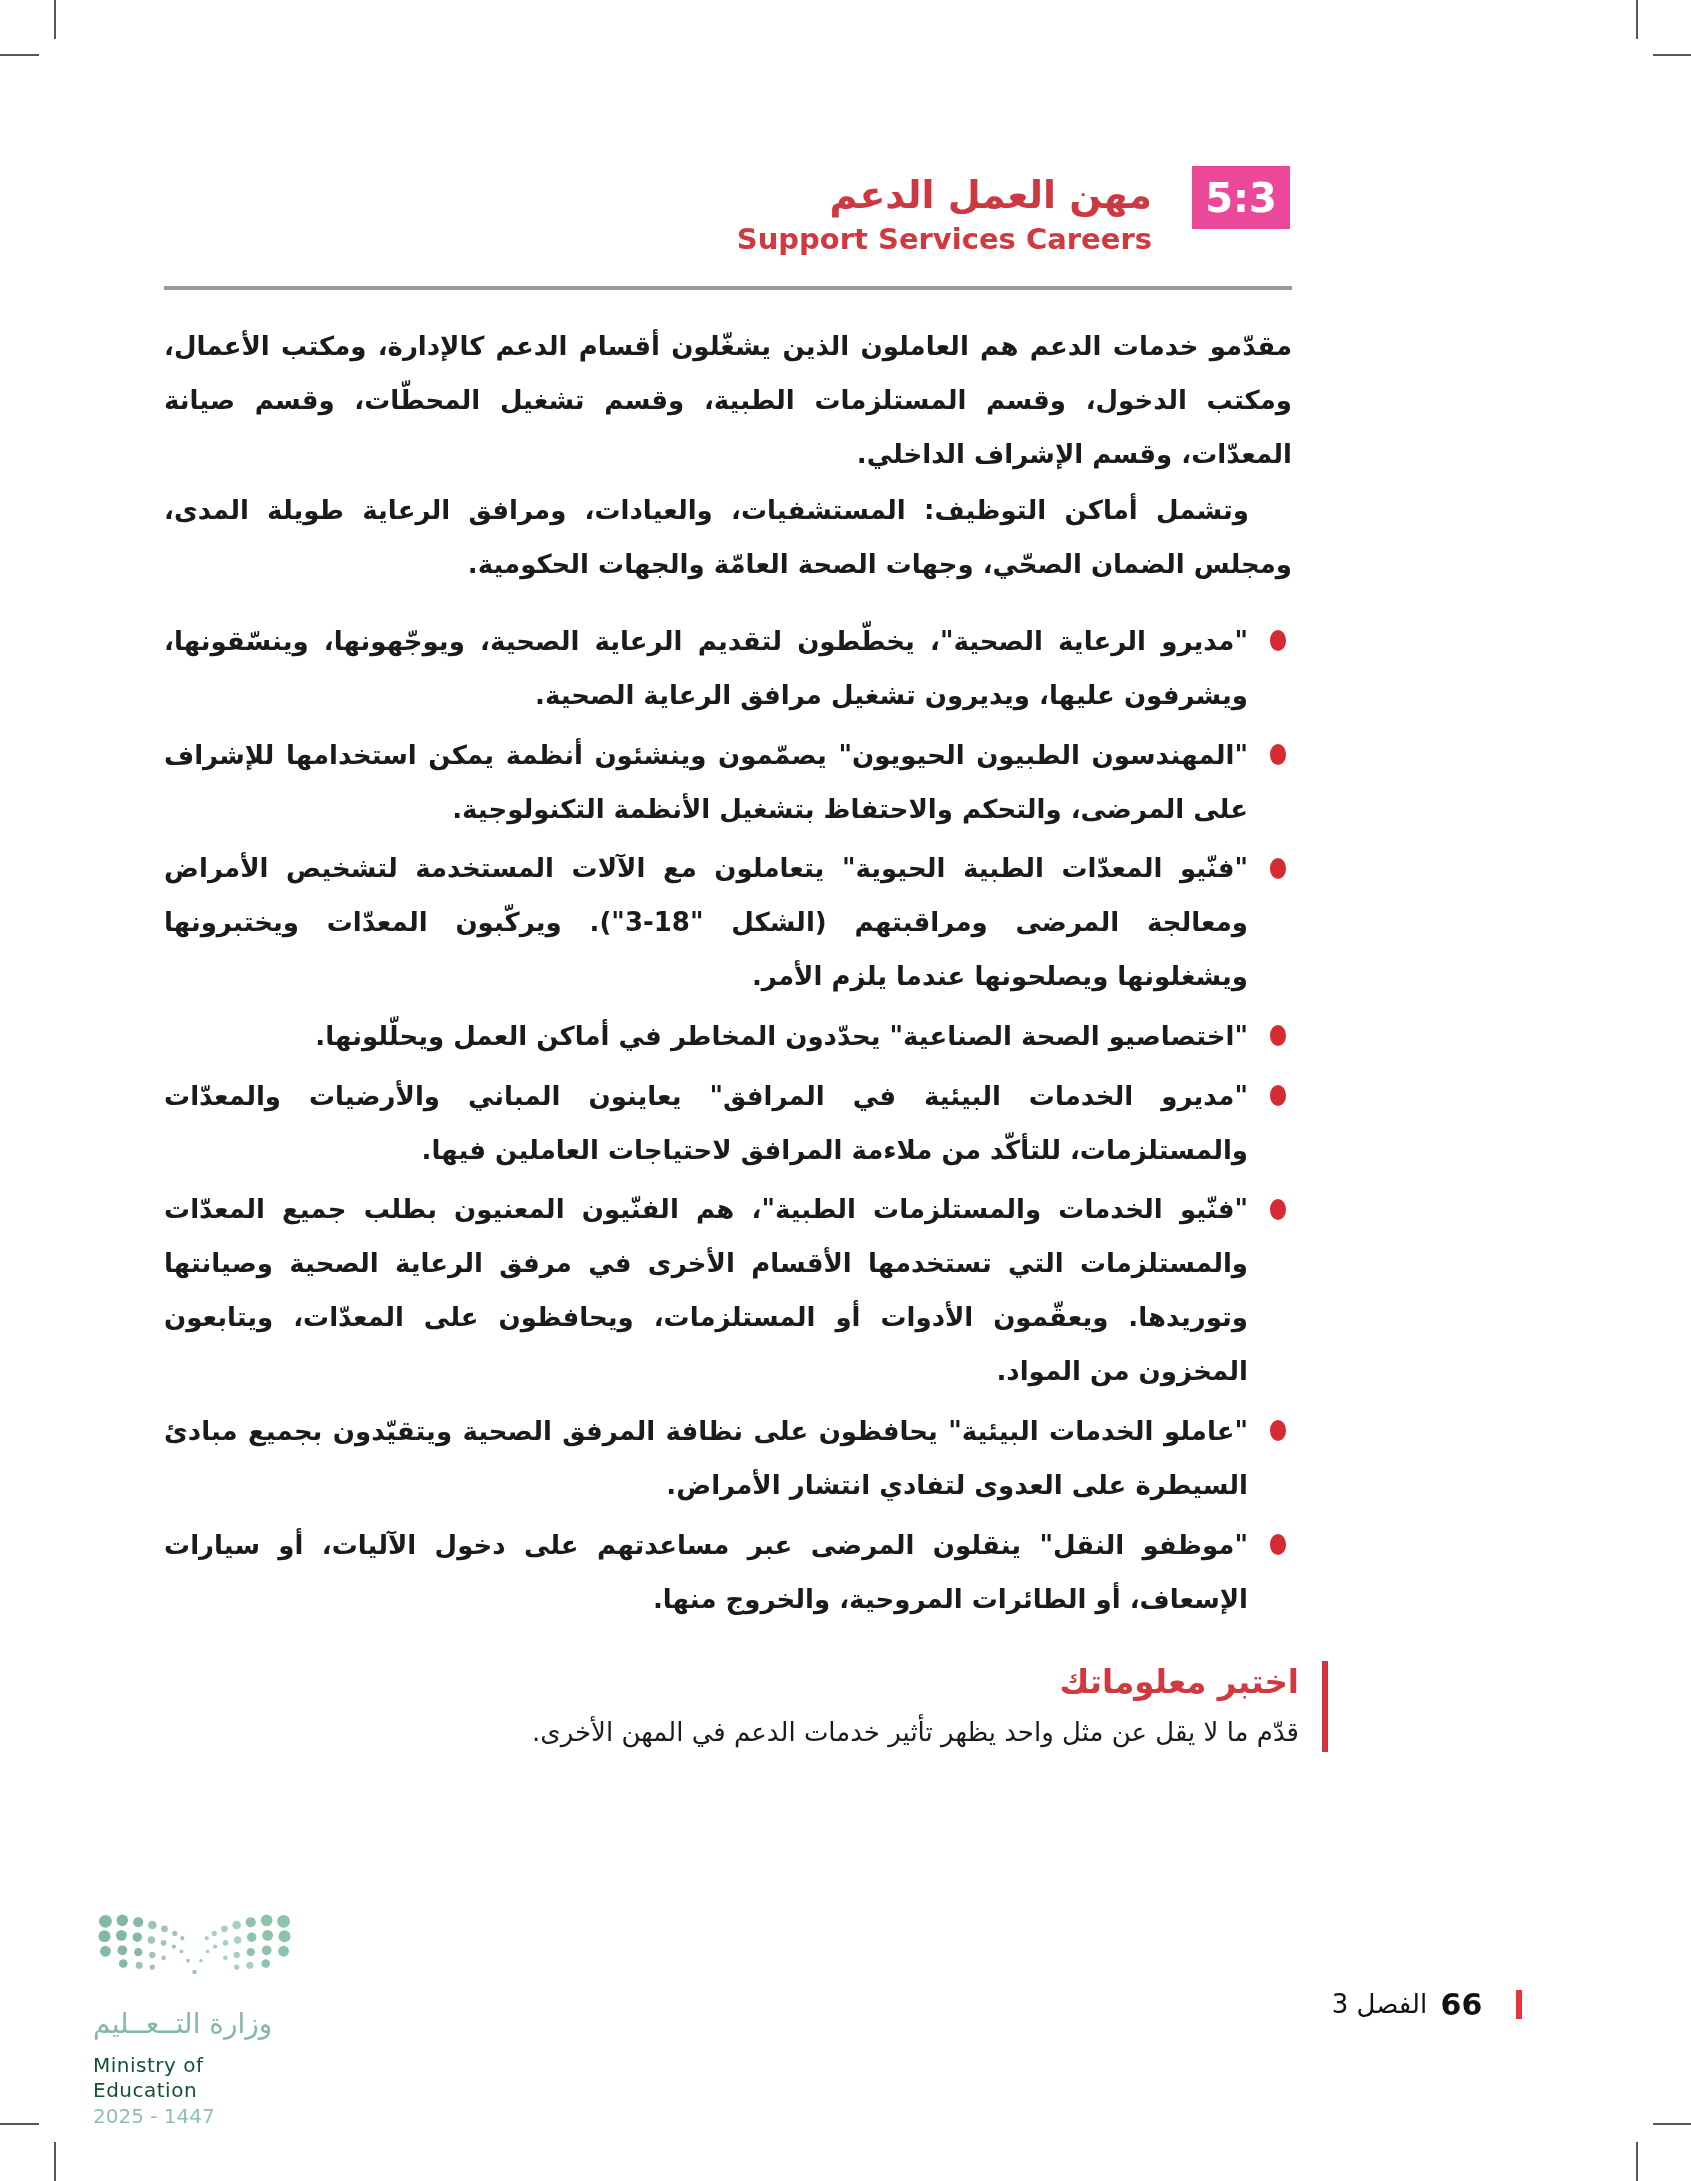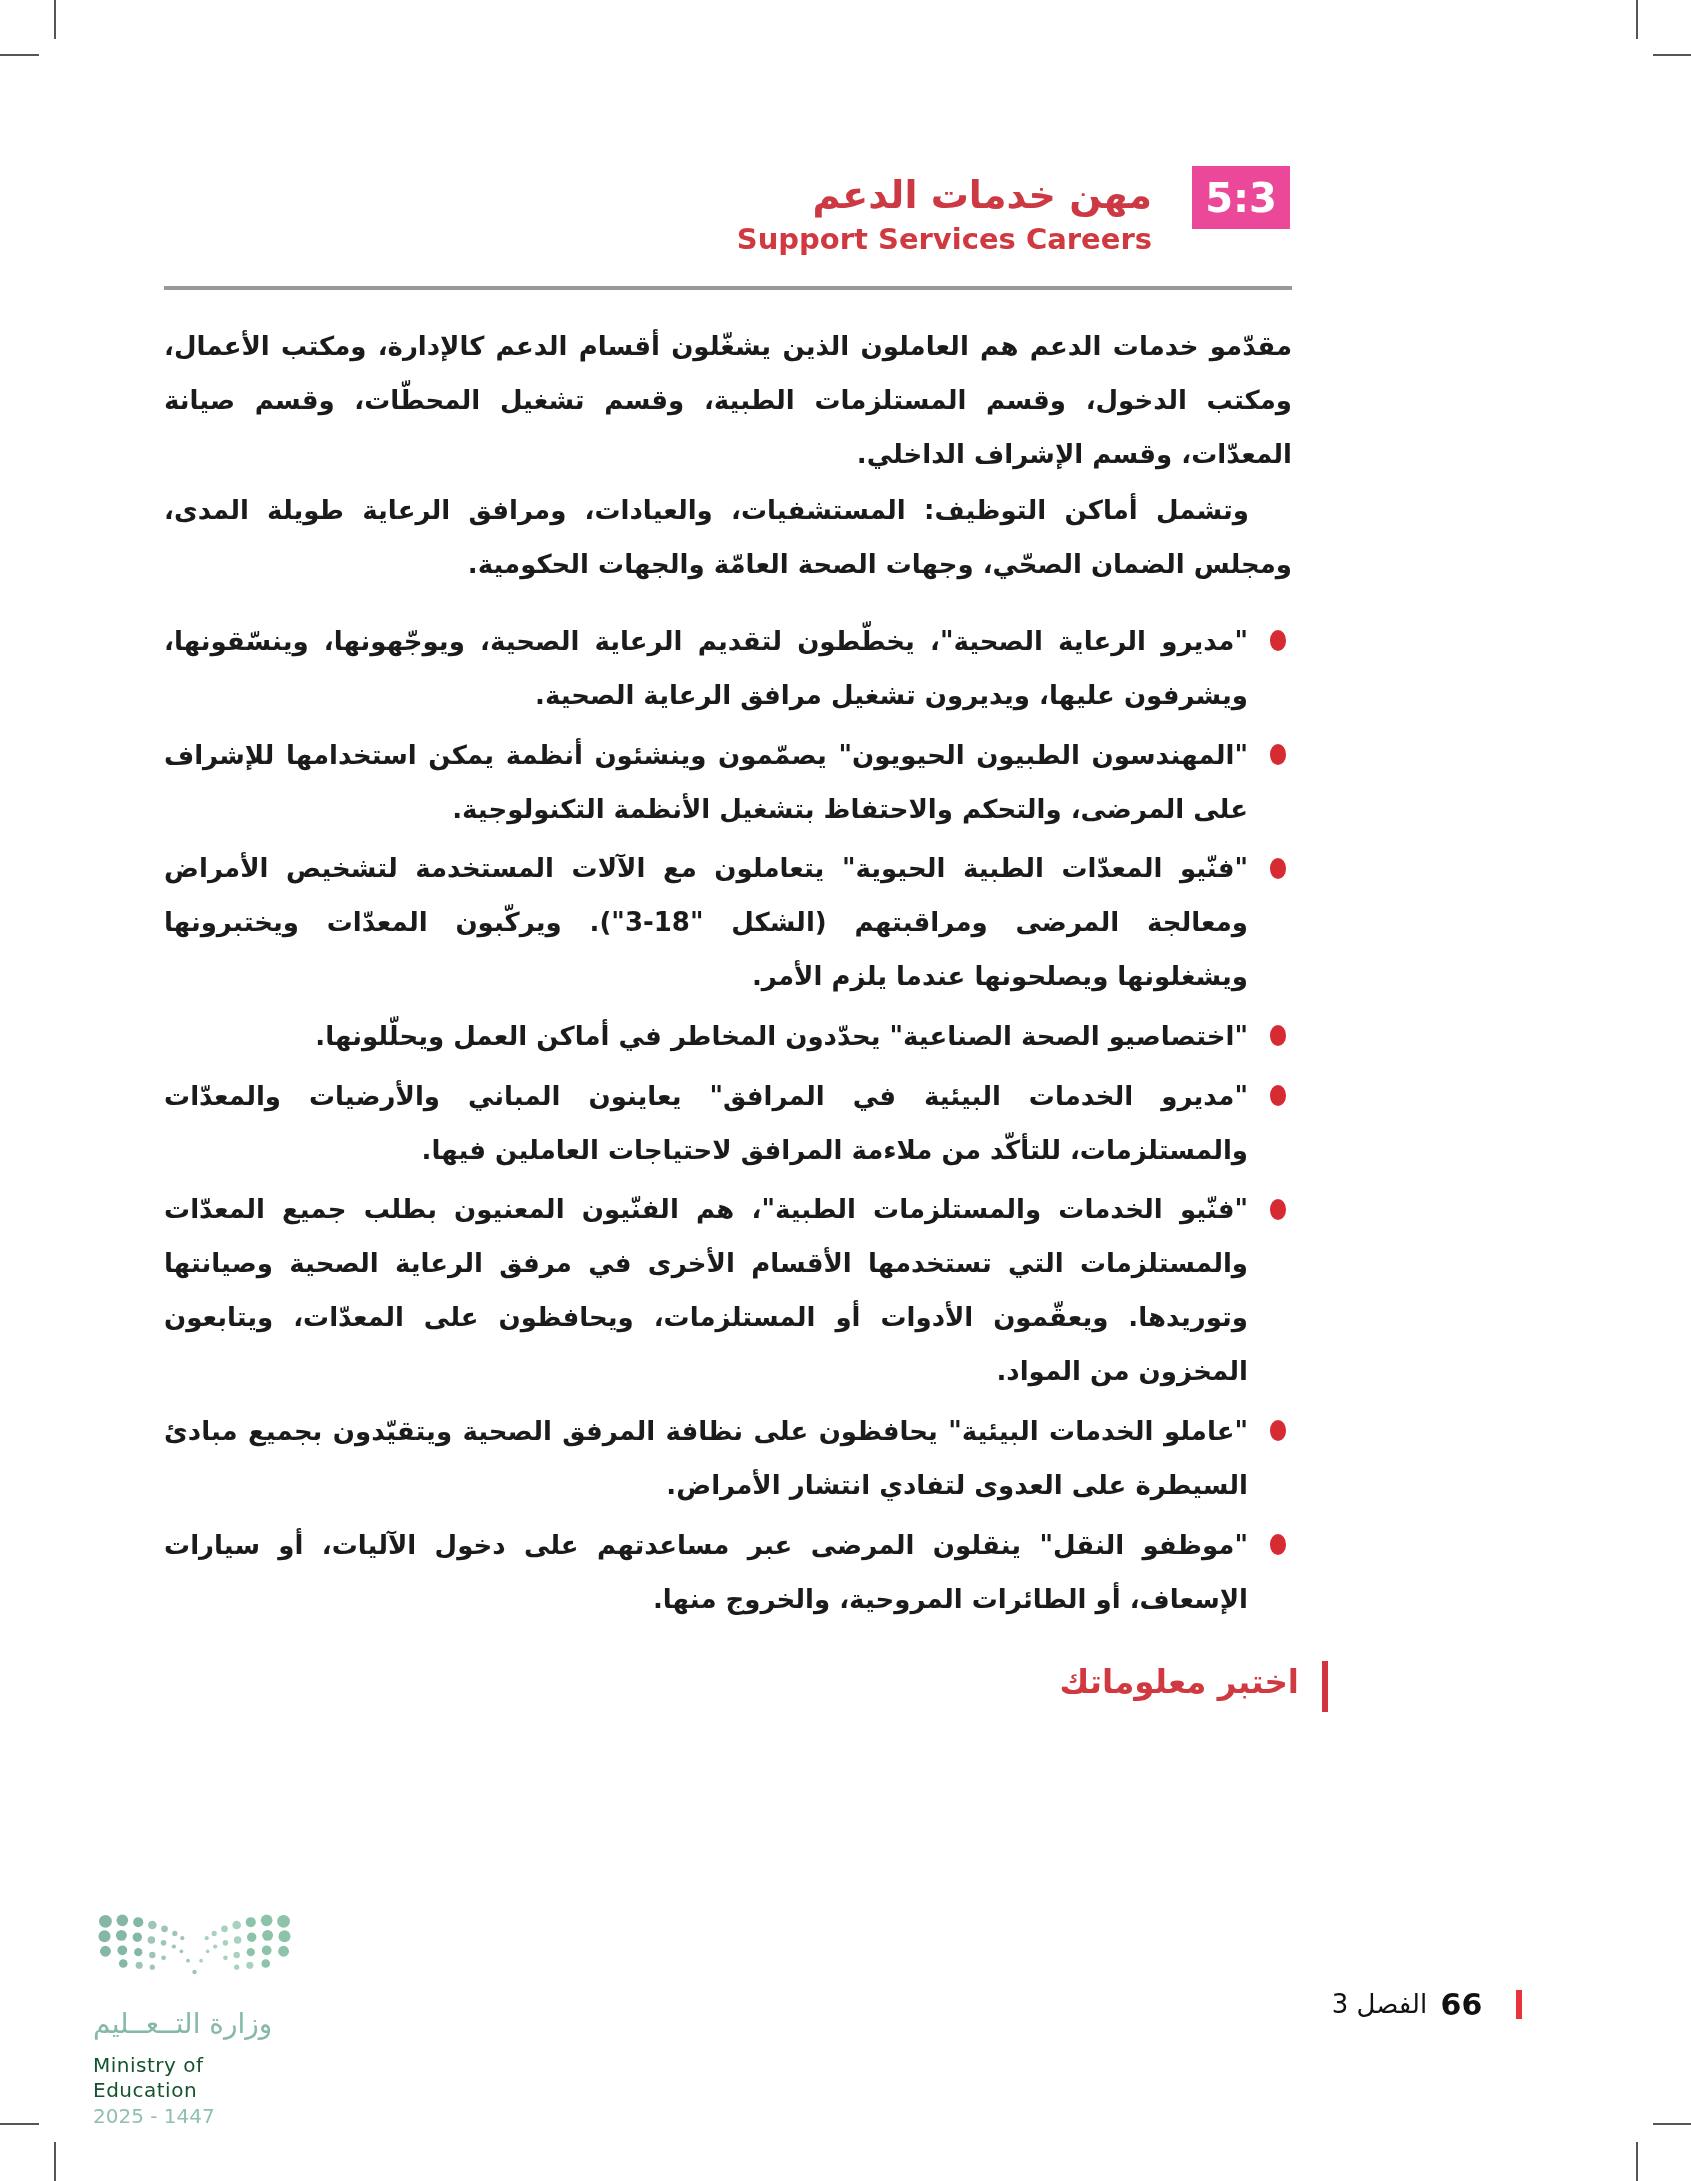--- a/index.html
+++ b/index.html
@@ -62,21 +62,21 @@
 <div class="trim h" style="left:0;top:54px;"></div>
 <div class="trim v" style="left:1636px;top:0;"></div>
 <div class="trim h" style="right:0;top:54px;"></div>
 <div class="trim h" style="left:0;top:2123px;"></div>
 <div class="trim v" style="left:54px;bottom:0;"></div>
 <div class="trim h" style="right:0;top:2123px;"></div>
 <div class="trim v" style="left:1636px;bottom:0;"></div>
 
 <div class="badge">5:3</div>
 <div class="titles">
-  <div class="title-ar">مهن خدمات الدعم</div>
+  <div class="title-ar">مهن العمل الدعم</div>
   <div class="title-en">Support Services Careers</div>
 </div>
 <div class="rule"></div>
 
 <main class="content">
   <p class="para">مقدّمو خدمات الدعم هم العاملون الذين يشغّلون أقسام الدعم كالإدارة، ومكتب الأعمال، ومكتب الدخول، وقسم المستلزمات الطبية، وقسم تشغيل المحطّات، وقسم صيانة المعدّات، وقسم الإشراف الداخلي.</p>
   <p class="para indent">وتشمل أماكن التوظيف: المستشفيات، والعيادات، ومرافق الرعاية طويلة المدى، ومجلس الضمان الصحّي، وجهات الصحة العامّة والجهات الحكومية.</p>
   <ul class="bullets">
 
       <li class="bullet-item">
@@ -116,20 +116,21 @@
 
       <li class="bullet-item">
         <span class="dot"></span>
         <span class="bullet-text">"موظفو النقل" ينقلون المرضى عبر مساعدتهم على دخول الآليات، أو سيارات الإسعاف، أو الطائرات المروحية، والخروج منها.</span>
       </li>
     </ul>
 </main>
 
 <section class="check">
   <h2>اختبر معلوماتك</h2>
+  <p>قدّم ما لا يقل عن مثل واحد يظهر تأثير خدمات الدعم في المهن الأخرى.</p>
 </section>
 
 <div class="logo">
   <svg viewBox="0 0 210 80" aria-hidden="true">
     <g fill="#84b7a4">
       <circle cx="10" cy="12" r="6.8"></circle>
         <circle cx="28" cy="11" r="6.2"></circle>
         <circle cx="45" cy="13" r="5.4"></circle>
       <circle cx="9" cy="28" r="6.4"></circle>
         <circle cx="27" cy="27" r="5.8"></circle>

